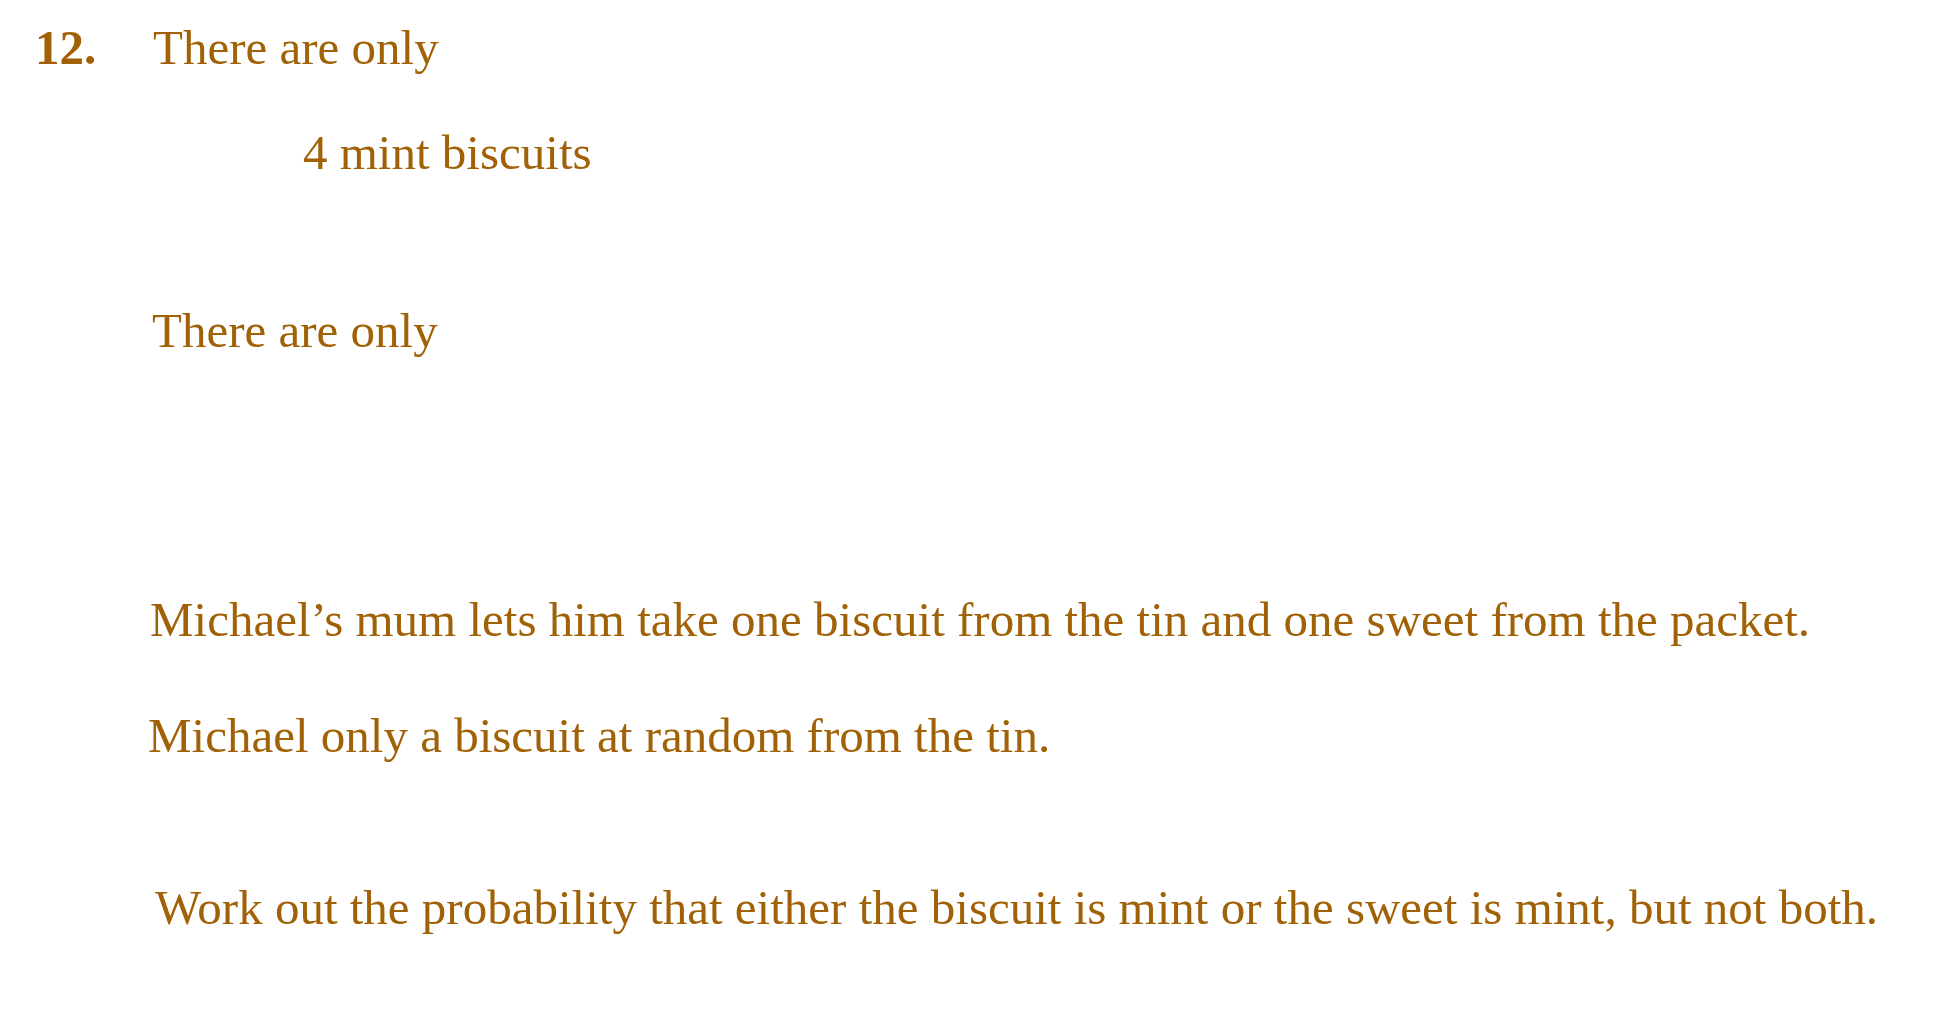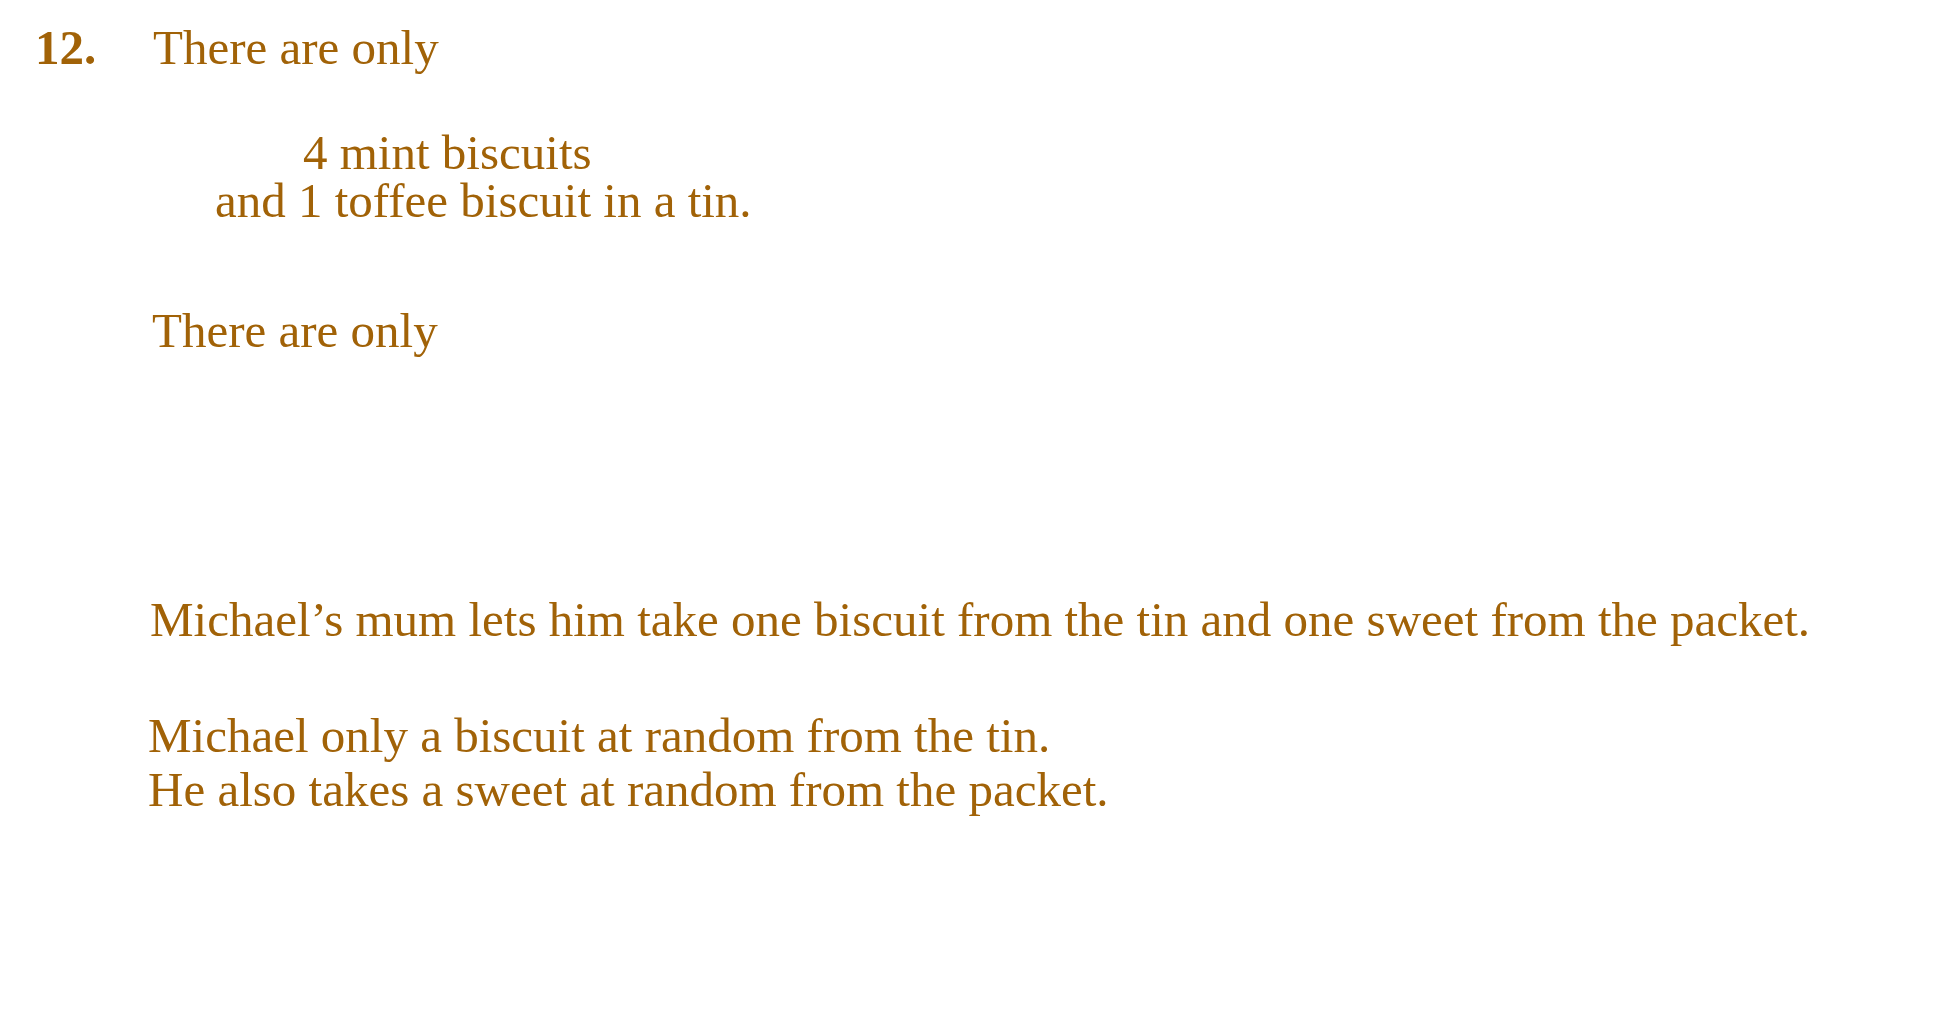--- a/index.html
+++ b/index.html
@@ -38,27 +38,26 @@
 <body>
 
 <div class="page">
 
   <div class="block block-a">
     <span class="qnum">12.</span><span>There are only</span>
   </div>
 
   <div class="block block-b">
     <div class="lead-line">4 mint biscuits</div>
-    <div>and 1 toffee biscuit in a tin.</div>
   </div>
 
   <div class="block block-c">There are only</div>
 
 
   <div class="block block-e">Michael’s mum lets him take one biscuit from the tin and one sweet from the packet.</div>
 
   <div class="block block-f">
     <div>Michael only a biscuit at random from the tin.</div>
-    <div>He also takes a sweet at random from the packet.</div>
   </div>
 
+  <div class="block block-g">Work out the probability that either the biscuit is mint or the sweet is mint, but not both.</div>
 
 </div>
 
 </body></html>

